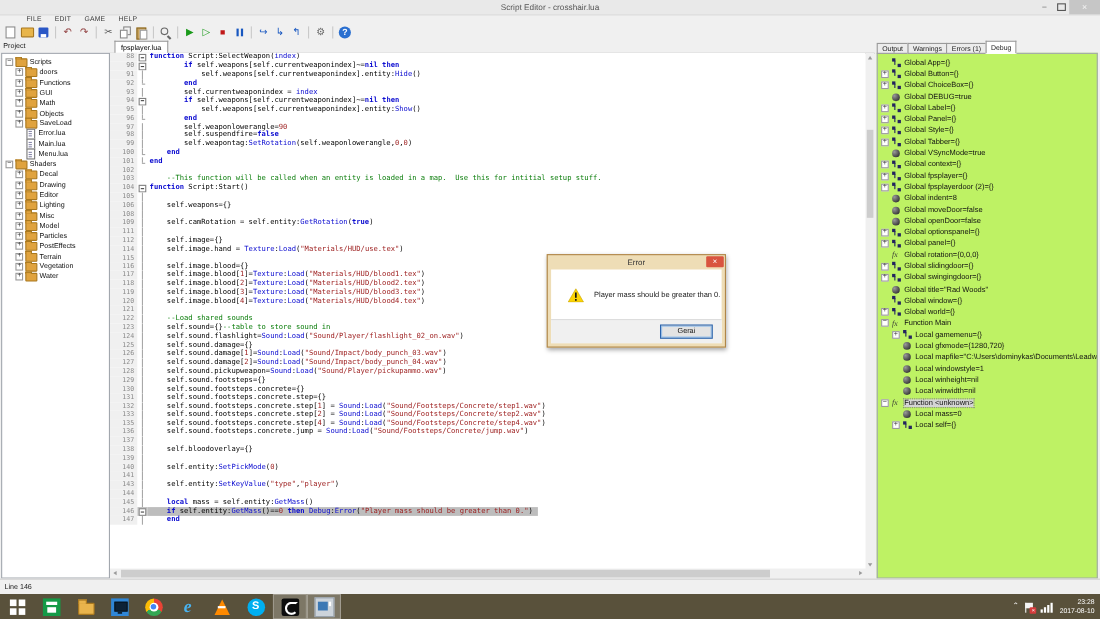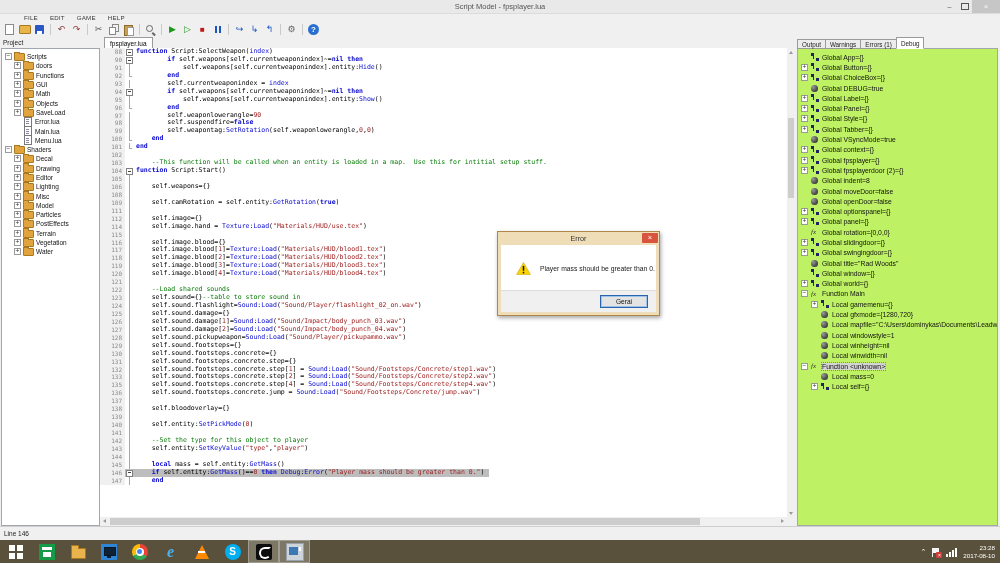--- a/index.html
+++ b/index.html
@@ -137,21 +137,21 @@
   .dlg-msg{font-size:6.8px;color:#1a1a1a;}
   .dlg-footer{position:absolute;left:0;right:0;bottom:0;height:21px;background:#f0f0f0;border-top:1px solid #ddd;display:flex;align-items:center;justify-content:flex-end;padding-right:8px;}
   .dlg-btn{width:48px;height:13px;background:#e3e3e3;border:1px solid #2b64ad;box-shadow:inset 0 0 0 1px #9ec3ea;font-size:6.6px;display:flex;align-items:center;justify-content:center;color:#111;box-sizing:border-box;}
 </style>
 </head>
 <body>
 
 <div id="screen" style="--taskbar: #59513b; --sel: #bdbdbd; --kw: #0b0bd0; --api: #0b0bd0; --str: #9b1a1a; --com: #0a7d0a; --num: #9b1a1a;">
 
   <div class="titlebar">
-    <div class="window-title">Script Model - fpsplayer.lua</div>
+    <div class="window-title">Script Editor - crosshair.lua</div>
     <div class="win-controls">
       <div class="wc">–</div>
       <div class="wc">
           <span class="wc-maxbox"></span>
         </div>
       <div class="wc wc-close">×</div>
     </div>
   </div>
 
   <div class="menubar" id="menubar">
@@ -390,21 +390,20 @@
         <div class="code-line"><span class="ln">131</span><span class="fold line"></span><span class="lt">	self.sound.footsteps.concrete.step={}</span></div>
         <div class="code-line"><span class="ln">132</span><span class="fold line"></span><span class="lt">	self.sound.footsteps.concrete.step[<span class="n">1</span>] = <span class="a">Sound</span>:<span class="a">Load</span>(<span class="s">"Sound/Footsteps/Concrete/step1.wav"</span>)</span></div>
         <div class="code-line"><span class="ln">133</span><span class="fold line"></span><span class="lt">	self.sound.footsteps.concrete.step[<span class="n">2</span>] = <span class="a">Sound</span>:<span class="a">Load</span>(<span class="s">"Sound/Footsteps/Concrete/step2.wav"</span>)</span></div>
         <div class="code-line"><span class="ln">135</span><span class="fold line"></span><span class="lt">	self.sound.footsteps.concrete.step[<span class="n">4</span>] = <span class="a">Sound</span>:<span class="a">Load</span>(<span class="s">"Sound/Footsteps/Concrete/step4.wav"</span>)</span></div>
         <div class="code-line"><span class="ln">136</span><span class="fold line"></span><span class="lt">	self.sound.footsteps.concrete.jump = <span class="a">Sound</span>:<span class="a">Load</span>(<span class="s">"Sound/Footsteps/Concrete/jump.wav"</span>)</span></div>
         <div class="code-line"><span class="ln">137</span><span class="fold line"></span><span class="lt"></span></div>
         <div class="code-line"><span class="ln">138</span><span class="fold line"></span><span class="lt">	self.bloodoverlay={}</span></div>
         <div class="code-line"><span class="ln">139</span><span class="fold line"></span><span class="lt"></span></div>
         <div class="code-line"><span class="ln">140</span><span class="fold line"></span><span class="lt">	self.entity:<span class="a">SetPickMode</span>(<span class="n">0</span>)</span></div>
         <div class="code-line"><span class="ln">141</span><span class="fold line"></span><span class="lt"></span></div>
-        <div class="code-line"><span class="ln">142</span><span class="fold line"></span><span class="lt">	<span class="c">--Set the type for this object to player</span></span></div>
         <div class="code-line"><span class="ln">143</span><span class="fold line"></span><span class="lt">	self.entity:<span class="a">SetKeyValue</span>(<span class="s">"type"</span>,<span class="s">"player"</span>)</span></div>
         <div class="code-line"><span class="ln">144</span><span class="fold line"></span><span class="lt"></span></div>
         <div class="code-line"><span class="ln">145</span><span class="fold line"></span><span class="lt">	<span class="k">local</span> mass = self.entity:<span class="a">GetMass</span>()</span></div>
         <div class="code-line active"><span class="ln">146</span><span class="fold box"></span><span class="lt">	<span class="k">if</span> self.entity:<span class="a">GetMass</span>()==<span class="n">0</span> <span class="k">then</span> <span class="a">Debug</span>:<span class="a">Error</span>(<span class="s">"Player mass should be greater than 0."</span>)</span></div>
         <div class="code-line"><span class="ln">147</span><span class="fold line"></span><span class="lt">	<span class="k">end</span></span></div>
       </div>
     <div class="vscroll">
       <div class="vs-arrow up"></div>
       <div class="vs-thumb"></div>
       <div class="vs-arrow down"></div>

